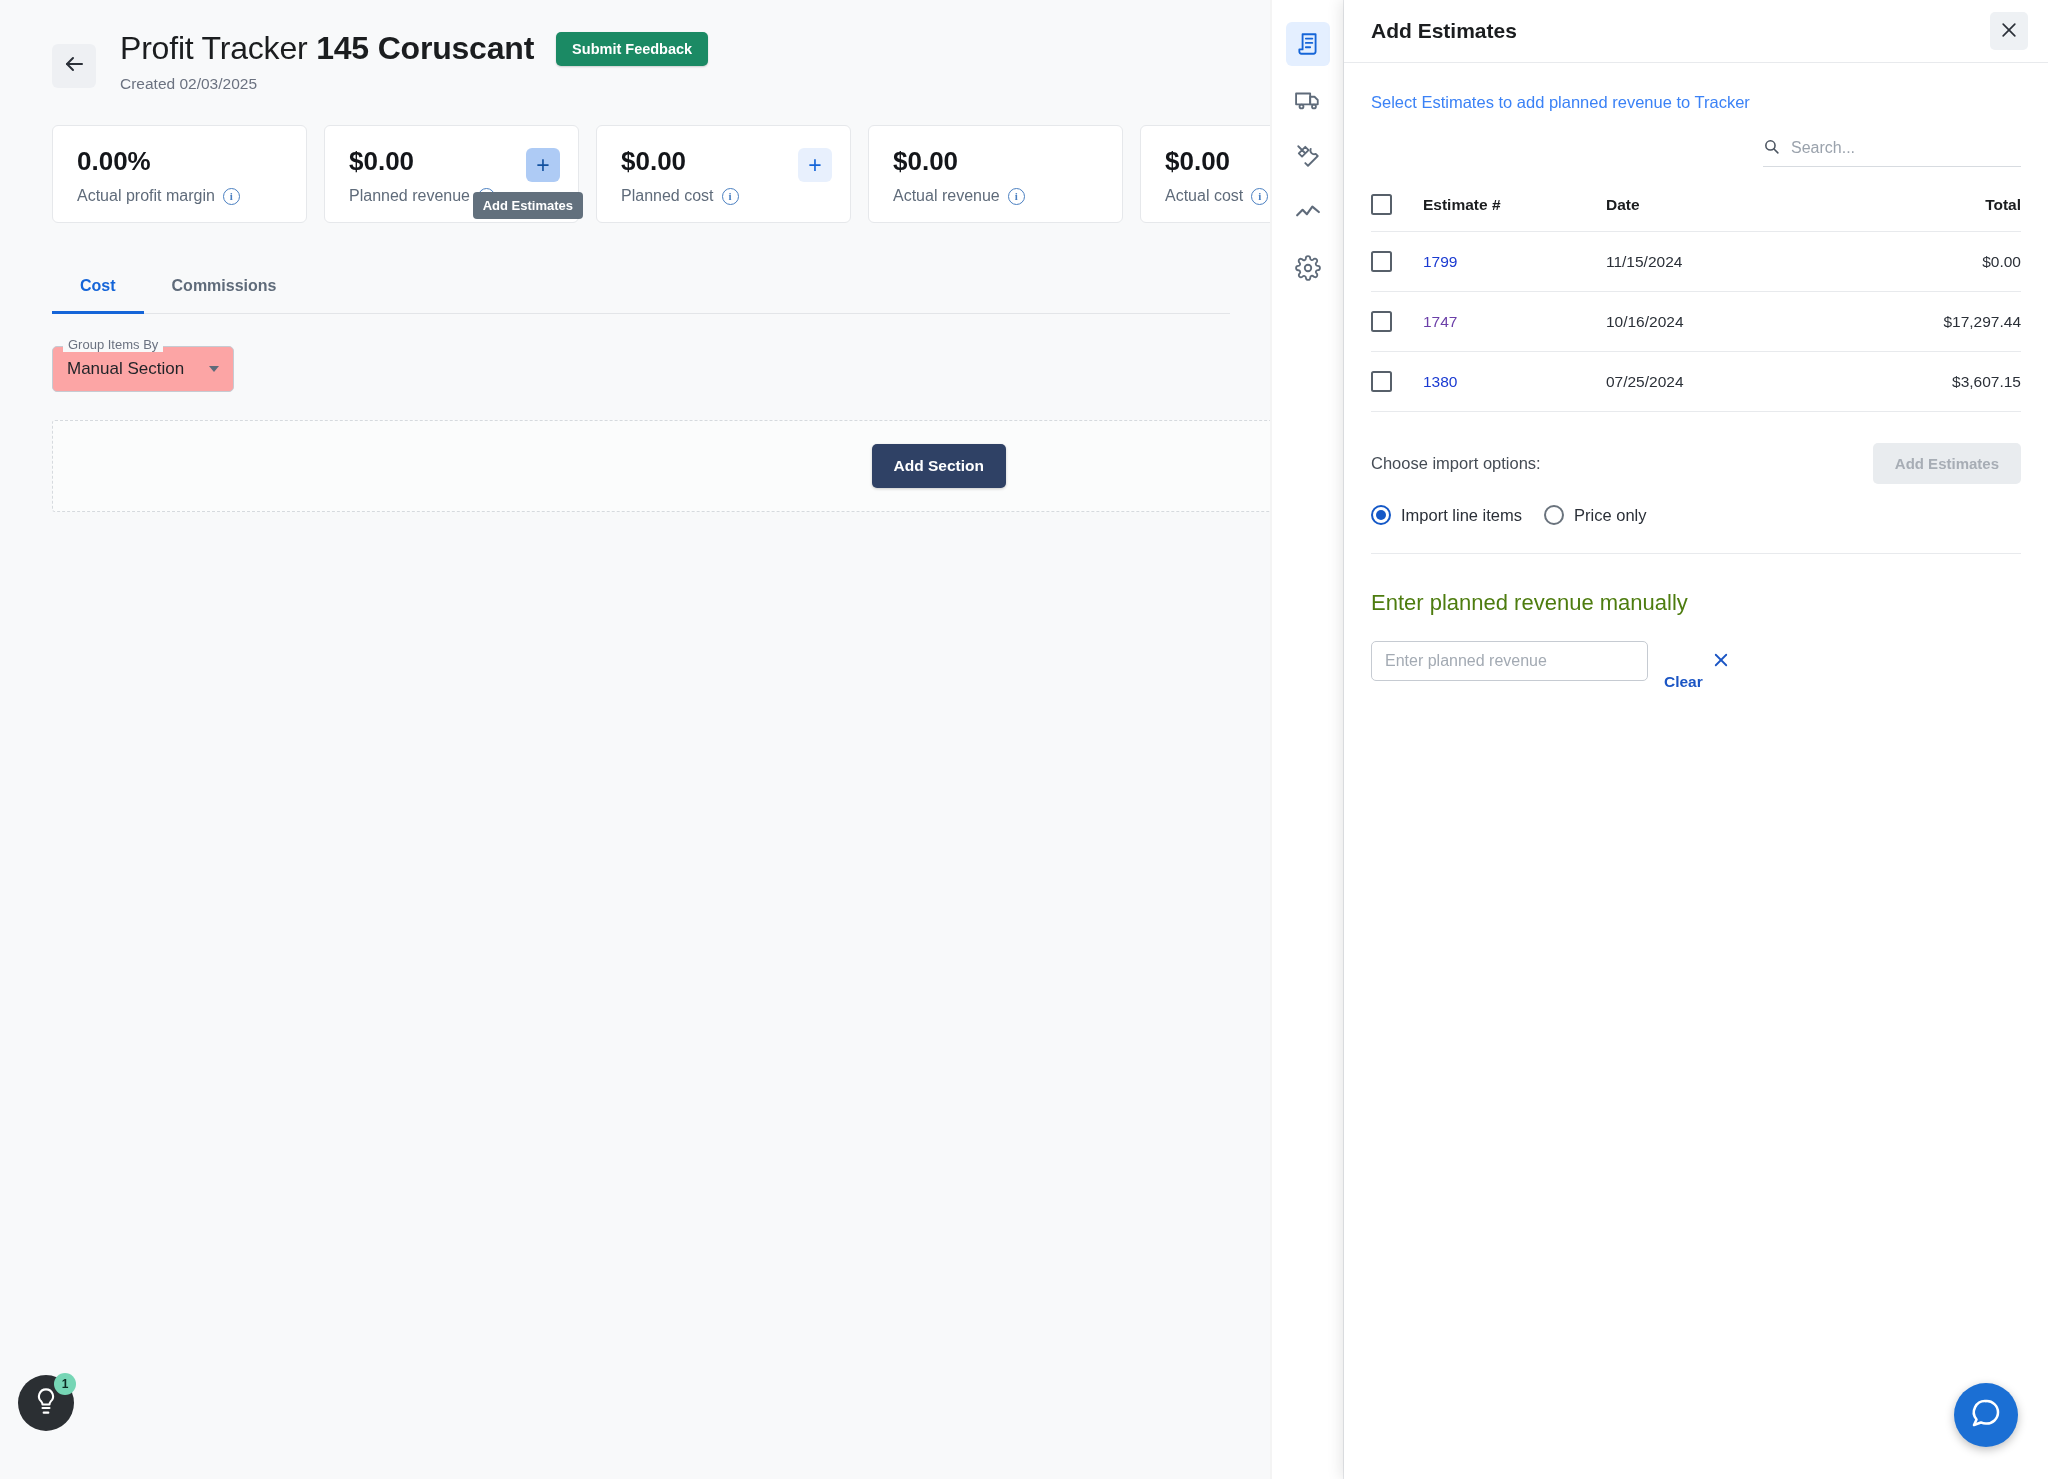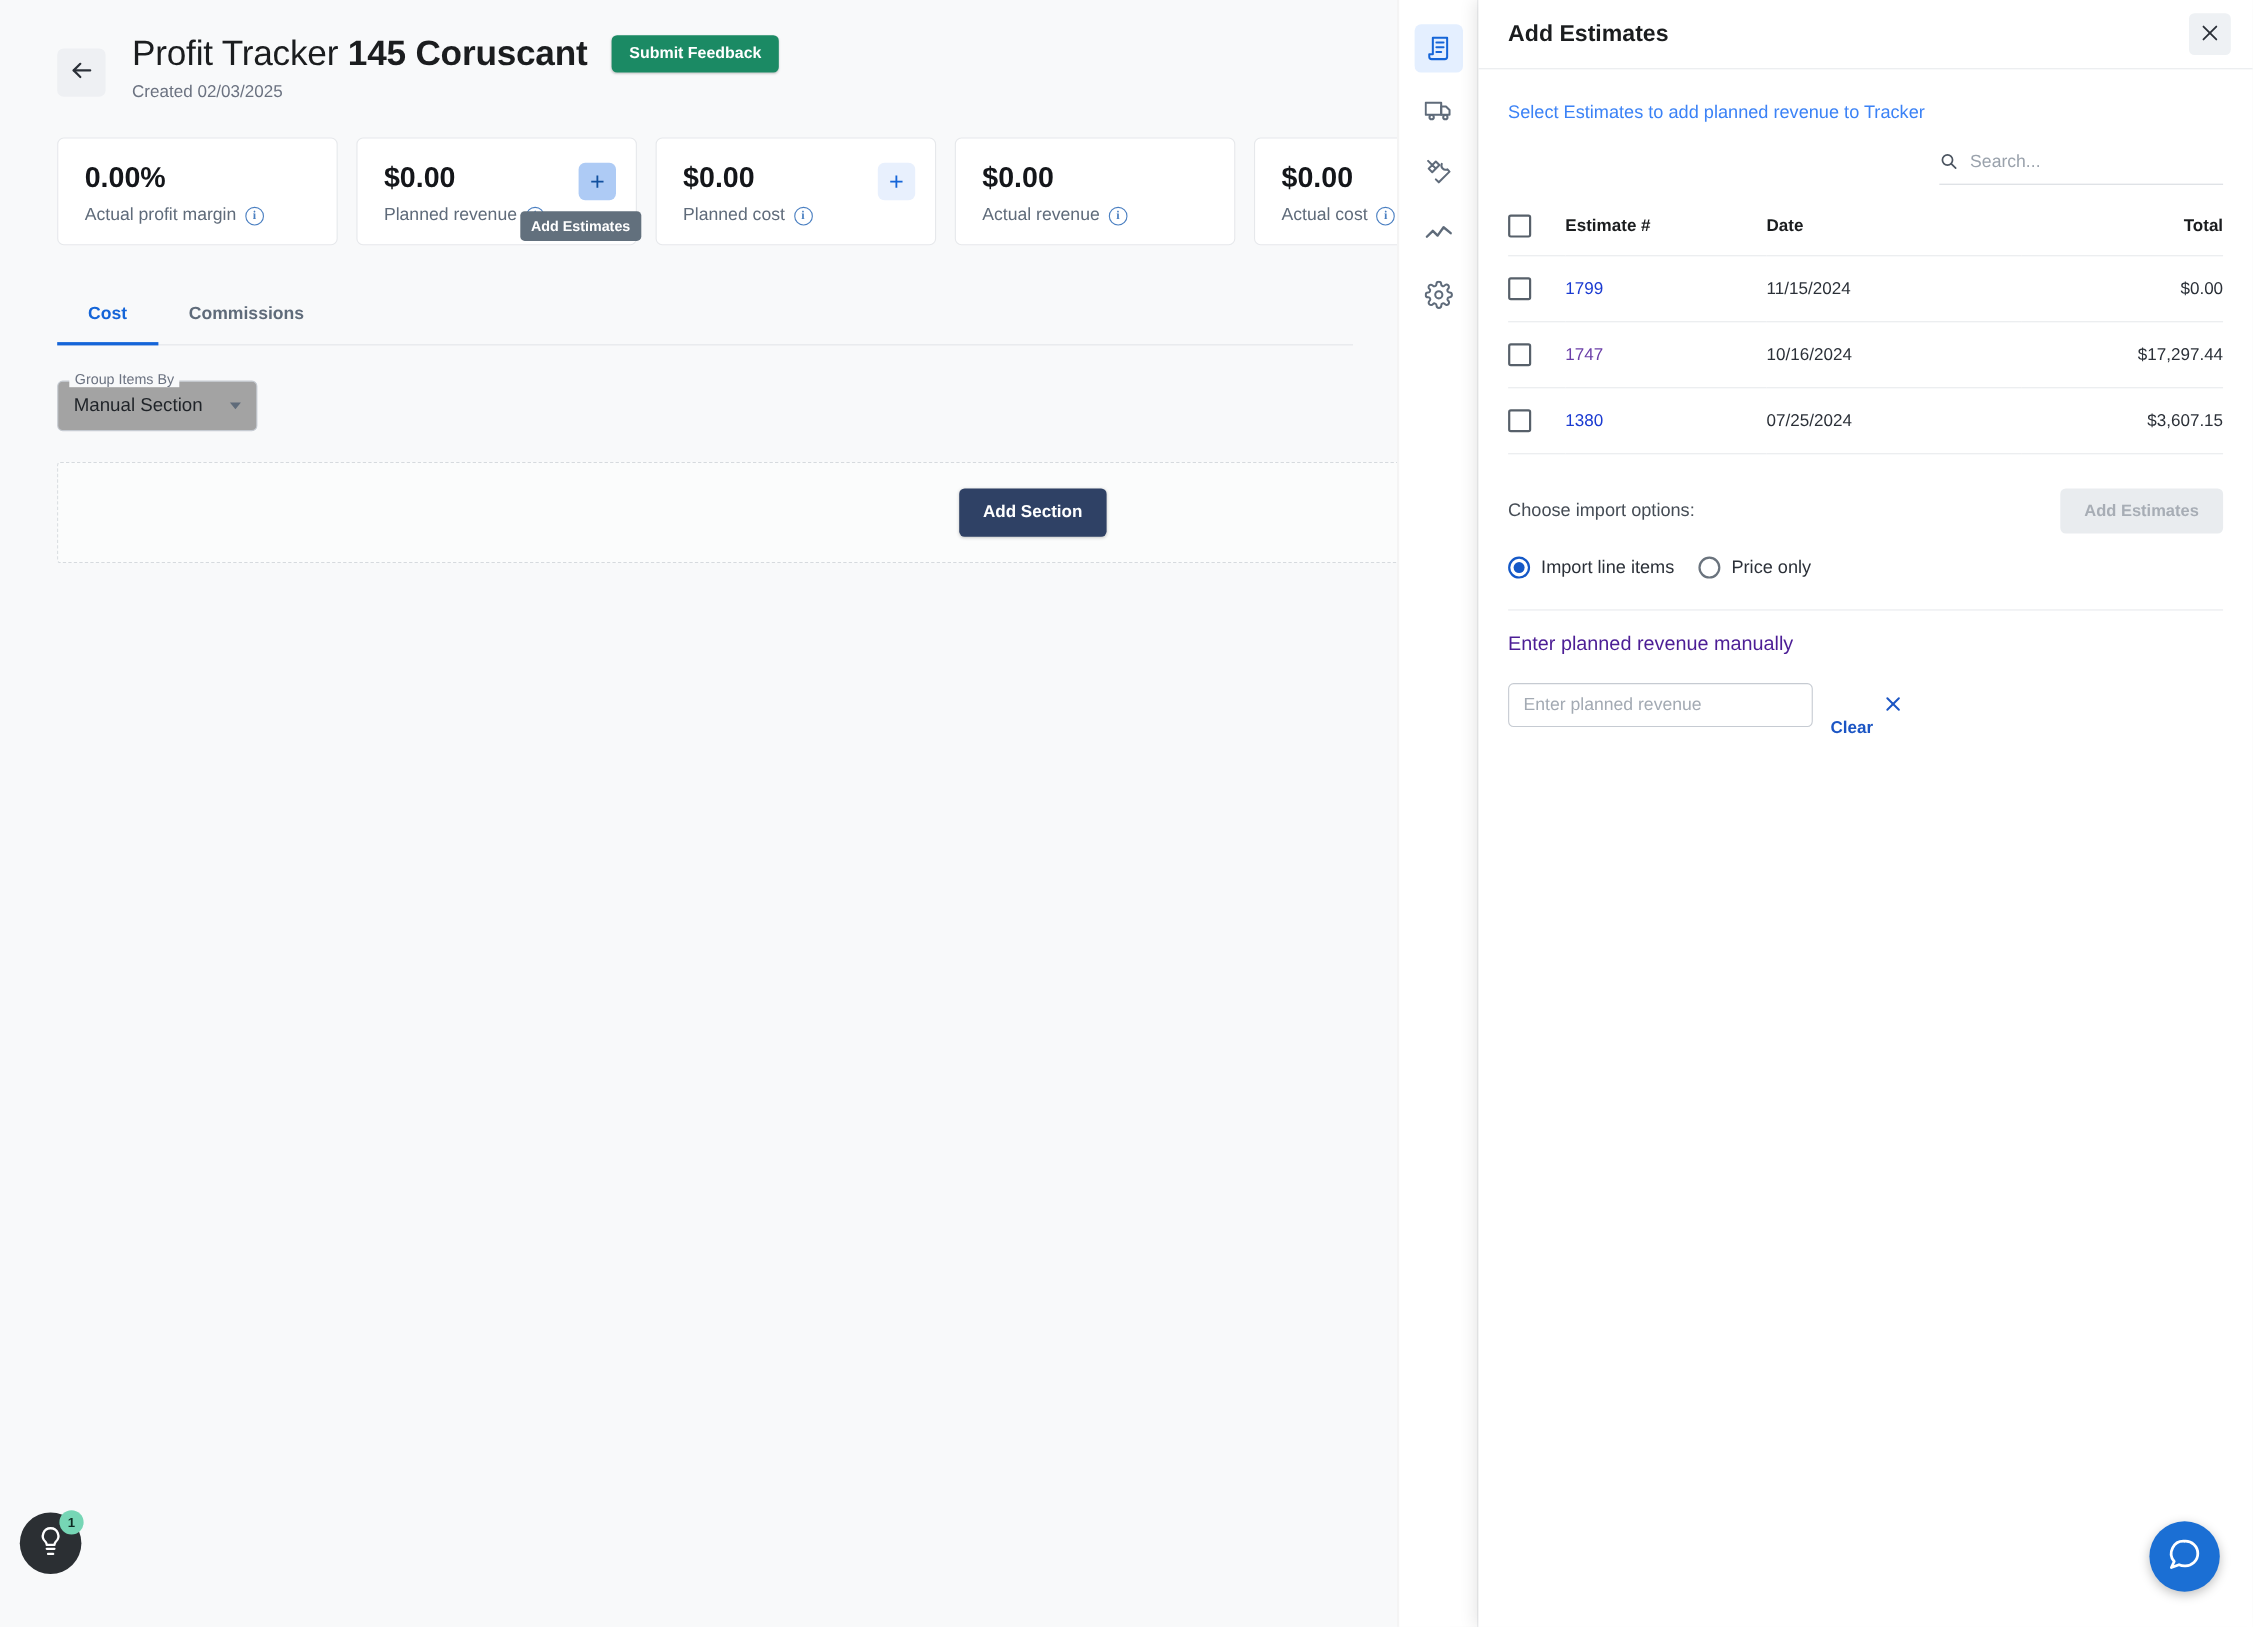--- a/index.html
+++ b/index.html
@@ -110,21 +110,21 @@
     font-family: inherit;
   }
   .tab.active { color: #1565d8; border-bottom-color: #1565d8; }
 
   
   #group-by-wrap { margin: 32px 0 0 52px; position: relative; width: 182px; }
   #group-by-select {
     border: 1px solid #c6cbd2; border-radius: 5px;
     height: 46px; padding: 0 14px;
     display: flex; align-items: center; justify-content: space-between;
-    background: #a3a3a3; cursor: pointer;
+    background: #fca5a5; cursor: pointer;
   }
   #group-by-value { font-size: 17px; color: #1f2328; }
   #group-by-label {
     position: absolute; top: -9px; left: 11px;
     background: #f8f9fa; padding: 0 5px;
     font-size: 13px; color: #6b7280;
   }
   .caret { width: 0; height: 0; border-left: 5.5px solid transparent;
            border-right: 5.5px solid transparent; border-top: 6.5px solid #5f6b7a; margin-left: 10px;}
 
@@ -248,21 +248,21 @@
     border: 2px solid #6a737d; display: flex; align-items: center; justify-content: center;
     flex: none;
   }
   .radio.checked { border-color: #1458c7; }
   .radio.checked::after {
     content: ""; width: 10px; height: 10px; border-radius: 50%; background: #1458c7;
   }
   .radio-label { font-size: 16.5px; color: #2b3038; }
 
   
-  #manual-label { font-size: 18px; color: #4c1d95; margin-top: 20px; }
+  #manual-label { font-size: 22px; color: #4d7c0f; margin-top: 36px; }
   #manual-row { display: flex; align-items: center; gap: 10px; margin-top: 14px; }
   #manual-input {
     width: 277px; height: 40px; border: 1px solid #c6cbd2;
     border-radius: 5px; padding: 0 13px; font-size: 16px;
     font-family: inherit; outline: none; color: #1f2328; background: #fff;
   }
   #manual-input::placeholder { color: #a3aab3; }
   #clear-btn {
     display: flex; align-items: center; gap: 9px; cursor: pointer;
     background: none; border: none; font-family: inherit;

